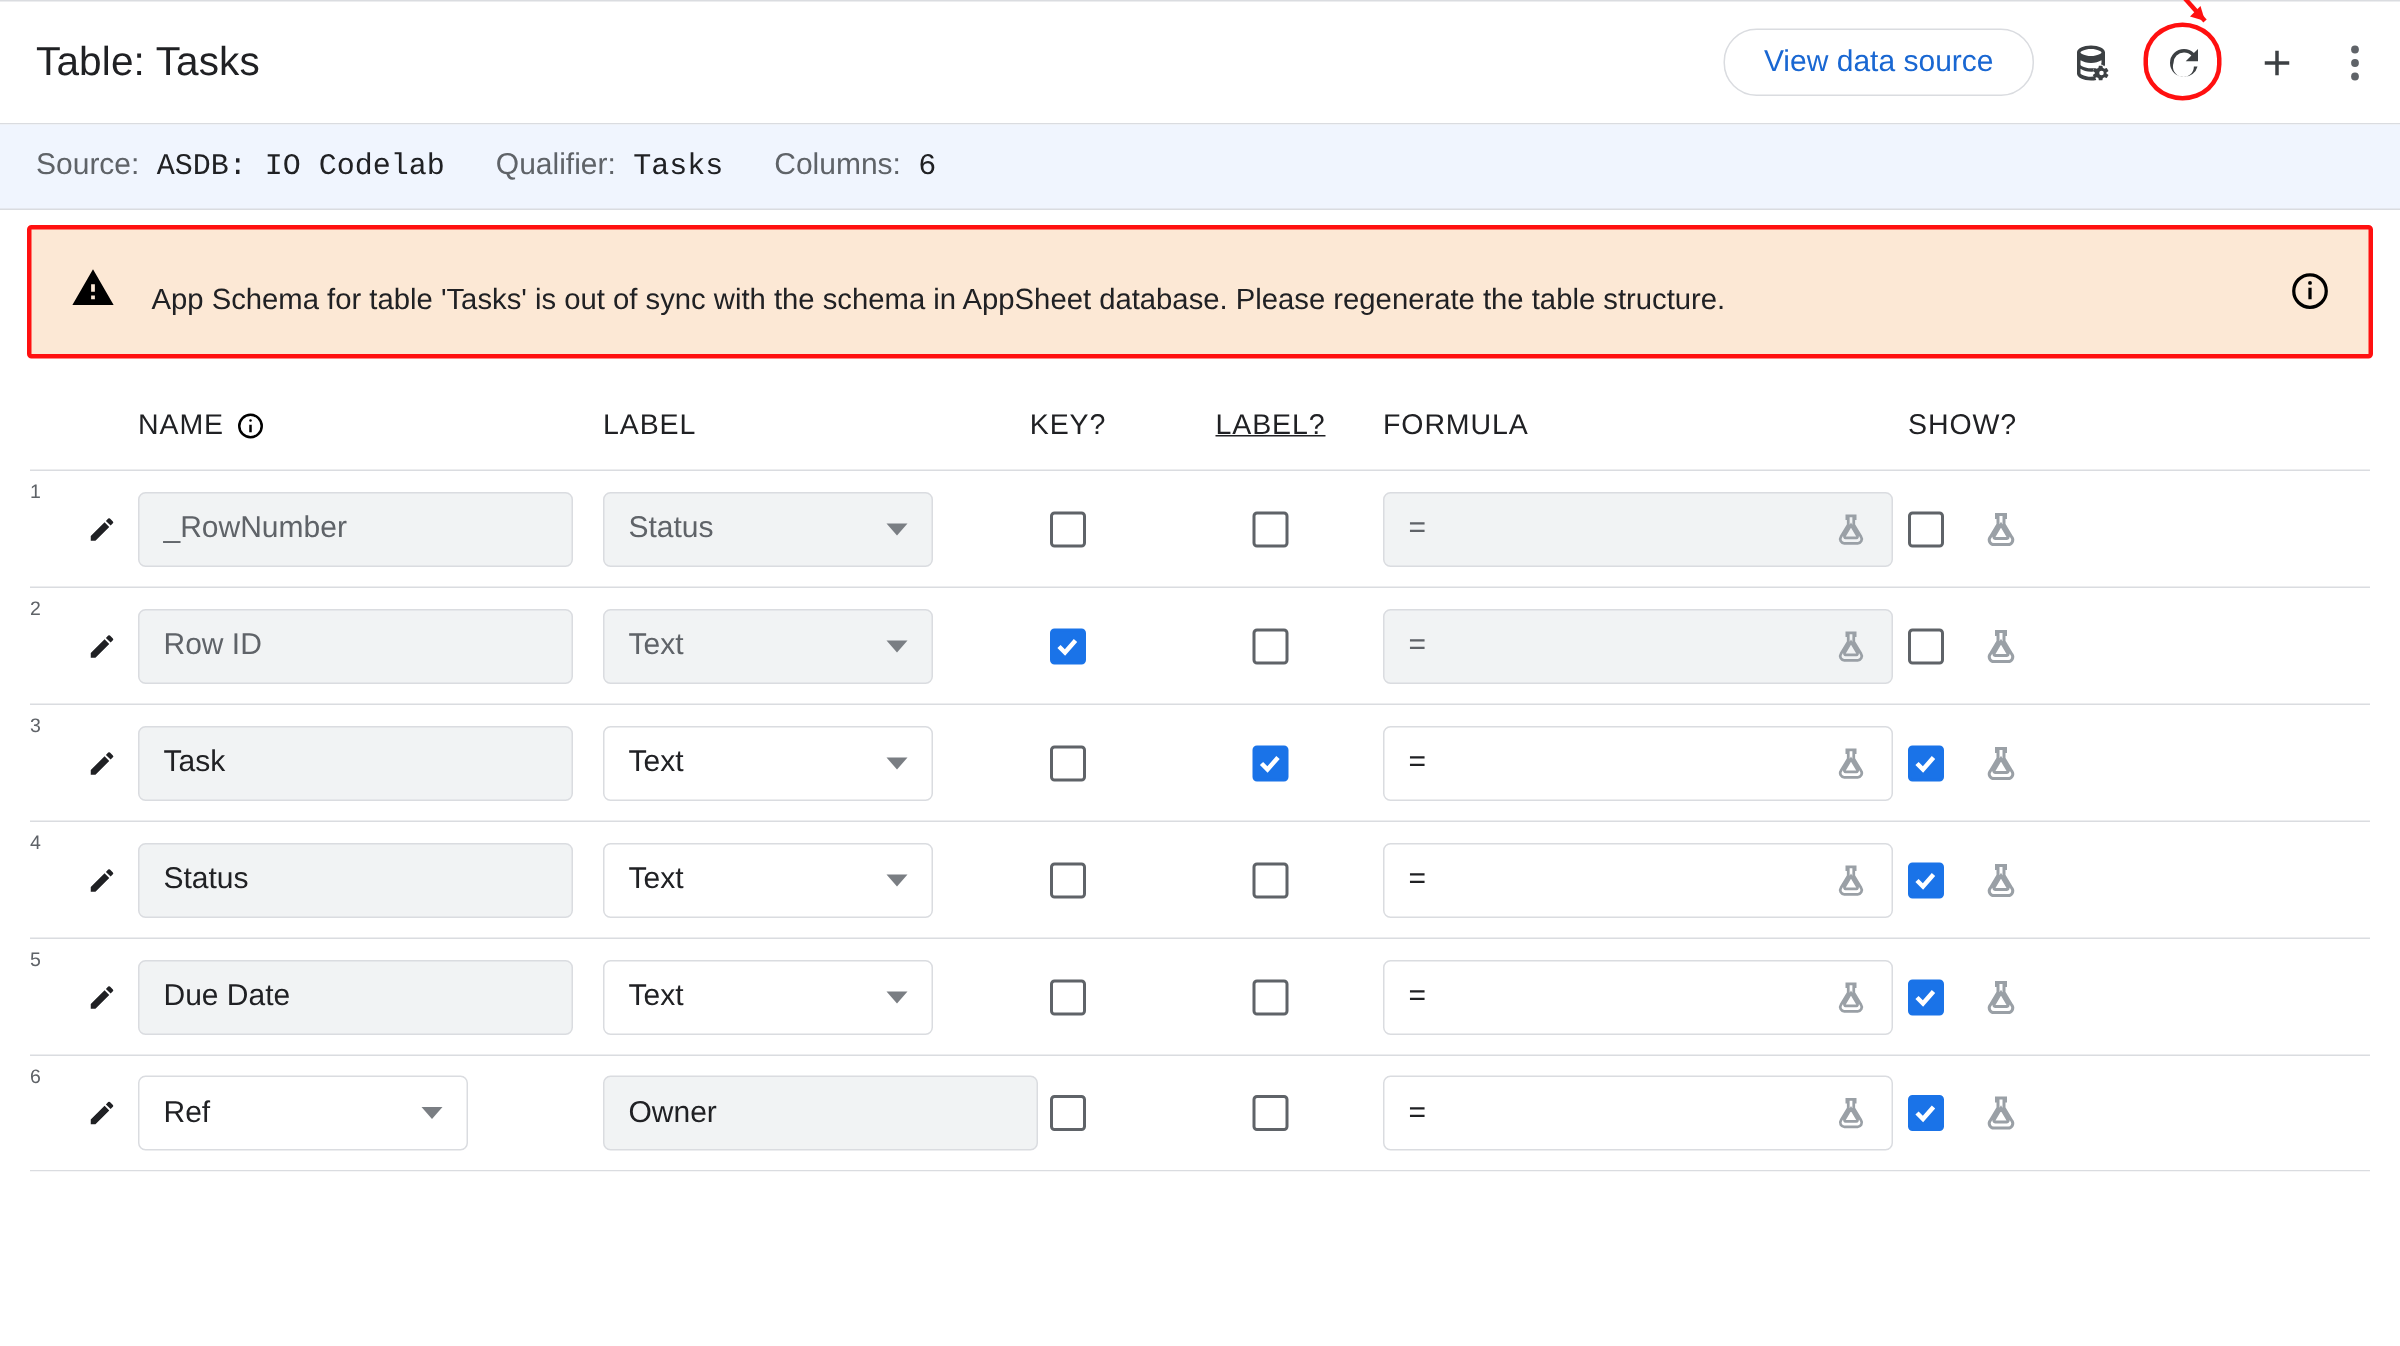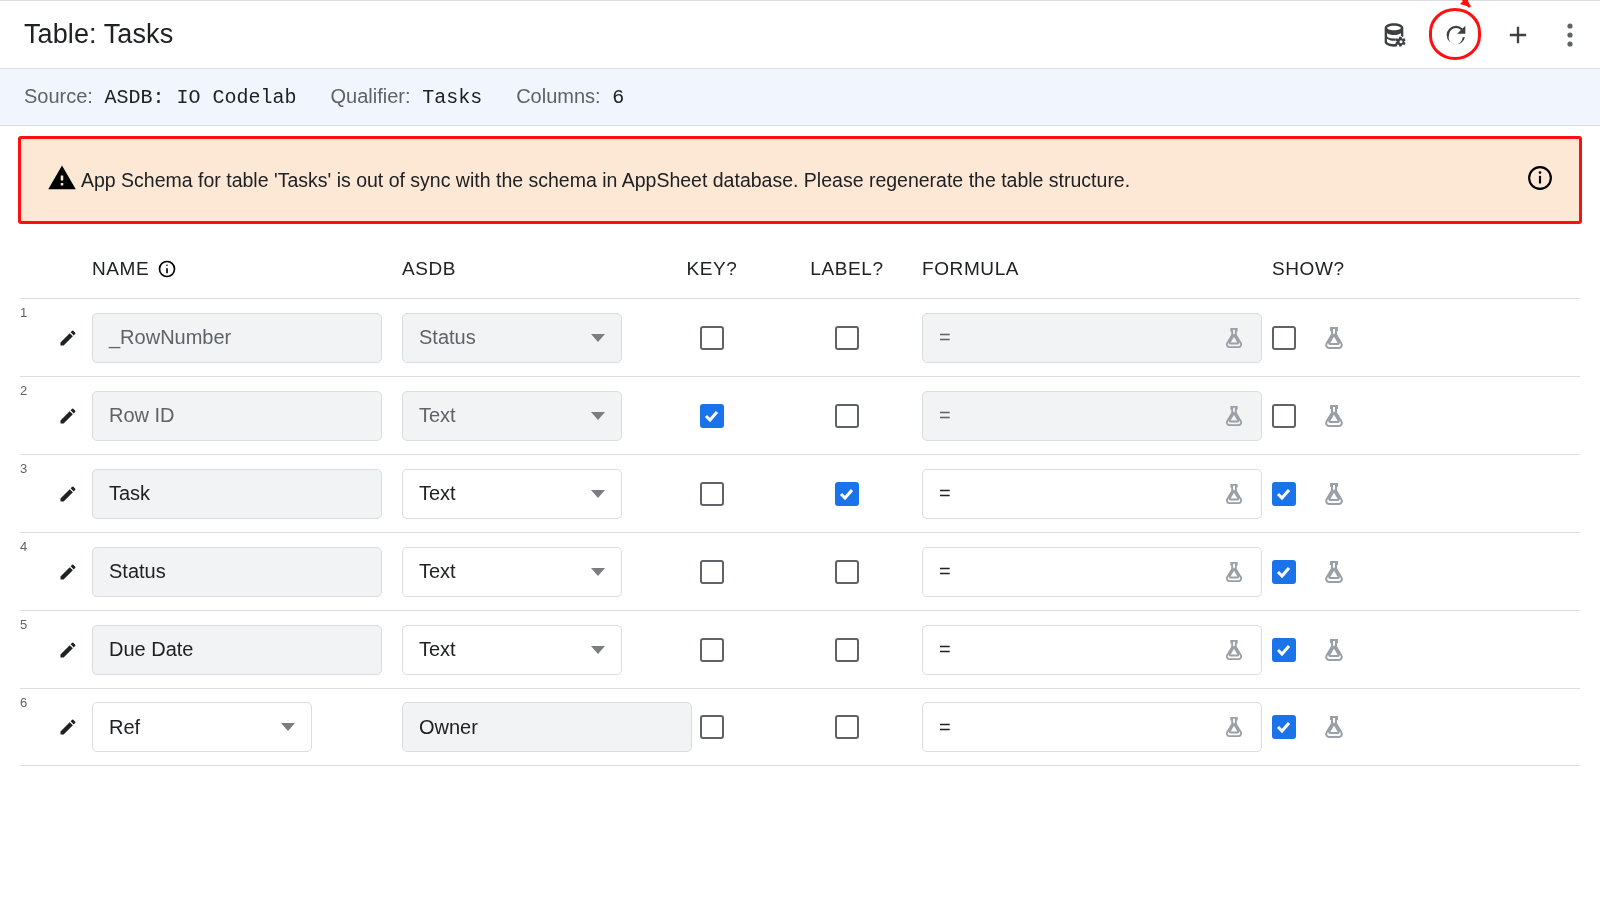--- a/index.html
+++ b/index.html
@@ -45,21 +45,21 @@
     background:#f0f5fe;padding:16px 24px;font-size:20px;
     border-bottom:1px solid var(--g-gray-200);
   }
   .meta-label{color:var(--g-gray-500);margin-right:6px;}
   .meta-value{color:var(--g-gray-900);font-weight:500;font-family:Liberation Mono, monospace;}
 
   
   .banner-shell{padding:10px 18px 10px 18px;}
   .banner{
     background:var(--g-banner);border:3px solid var(--g-highlight);
-    border-radius:3px;padding:24px 26px;display:flex;align-items:center;gap:4px;
+    border-radius:3px;padding:24px 26px;display:flex;align-items:flex-end;gap:24px;
   }
   .banner-text{flex:1;font-size:19.5px;font-weight:500;color:var(--g-gray-900);}
   .banner svg{flex:none;}
 
   
   .cols-grid{
     display:grid;
     grid-template-columns:
       24px   
       48px   
@@ -105,20 +105,21 @@
     position:absolute;width:52px;height:52px;border:3px solid var(--g-highlight);
     border-radius:26px/24px;left:-13px;top:-13px;pointer-events:none;
   }
   .anno-arrow{position:absolute;left:8px;top:-34px;pointer-events:none;}
 </style>
 </head>
 <body>
 
 <div class="toolbar">
   <div class="page-title">Table: Tasks</div>
+  <button class="view-source-btn">View data source</button>
   <div class="tb-icons">
     <span class="icon-btn">
       <svg width="28" height="28" viewBox="0 0 24 24">
           <path d="M12 2C7.58 2 4 3.79 4 6v12c0 2.21 3.58 4 8 4 1.07 0 2.09-.11 3.03-.31-.38-.62-.63-1.33-.72-2.09-.73.12-1.51.2-2.31.2-3.87 0-6-1.5-6-2v-2.55C7.52 16.37 9.63 17 12 17c.35 0 .69-.02 1.03-.04.08-.75.33-1.45.7-2.06-.56.06-1.14.1-1.73.1-3.87 0-6-1.5-6-2v-2.55C7.52 11.37 9.63 12 12 12s4.48-.63 6-1.55V12c0 .18-.12.41-.39.66.74.26 1.41.67 1.96 1.2.28-.28.43-.59.43-.86V6c0-2.21-3.58-4-8-4zm0 2c3.87 0 6 1.5 6 2s-2.13 2-6 2-6-1.5-6-2 2.13-2 6-2z"></path>
           <path d="M20.8 17.4l1.2-.9-1-1.7-1.4.5c-.2-.2-.5-.3-.8-.4l-.3-1.4h-2l-.3 1.4c-.3.1-.6.2-.8.4l-1.4-.5-1 1.7 1.2.9c0 .2 0 .4 0 .6l-1.2.9 1 1.7 1.4-.5c.2.2.5.3.8.4l.3 1.4h2l.3-1.4c.3-.1.6-.2.8-.4l1.4.5 1-1.7-1.2-.9c0-.2 0-.4 0-.6zM18 19a1.3 1.3 0 110-2.6 1.3 1.3 0 010 2.6z"></path>
         </svg>
     </span>
     <span class="icon-btn refresh-wrap">
       <svg width="28" height="28" viewBox="0 0 24 24">
           <path d="M17.65 6.35A7.95 7.95 0 0012 4a8 8 0 100 16 7.99 7.99 0 007.73-6h-2.08A6 6 0 116 12a6 6 0 016-6c1.66 0 3.14.69 4.22 1.78L13 11h7V4l-2.35 2.35z"></path>
@@ -176,23 +177,23 @@
   <span></span>
     <span></span>
   <span class="hdr">
     <span>NAME</span>
     <svg width="20" height="20" viewBox="0 0 24 24" fill="none" stroke="#000" stroke-width="2">
         <circle cx="12" cy="12" r="9"></circle>
         <line x1="12" y1="11" x2="12" y2="17"></line>
         <circle cx="12" cy="7.5" r="1" fill="#000" stroke="none"></circle>
       </svg>
   </span>
-  <span class="hdr">ASDB</span>
+  <span class="hdr">LABEL</span>
   <span class="hdr" style="justify-content:center;">KEY?</span>
-  <span class="hdr" style="justify-content:center;">LABEL?</span>
+  <span class="hdr" style="justify-content:center;text-decoration:underline;">LABEL?</span>
   <span class="hdr">FORMULA</span>
   <span class="hdr">SHOW?</span>
 </div>
 
 <div class="rows" id="rows">
     <div class="row cols-grid">
     <span class="rownum">1</span>
     <span class="edit-cell">
         <span class="icon-btn">
           <svg width="20" height="20" viewBox="0 0 24 24" fill="#202124">

